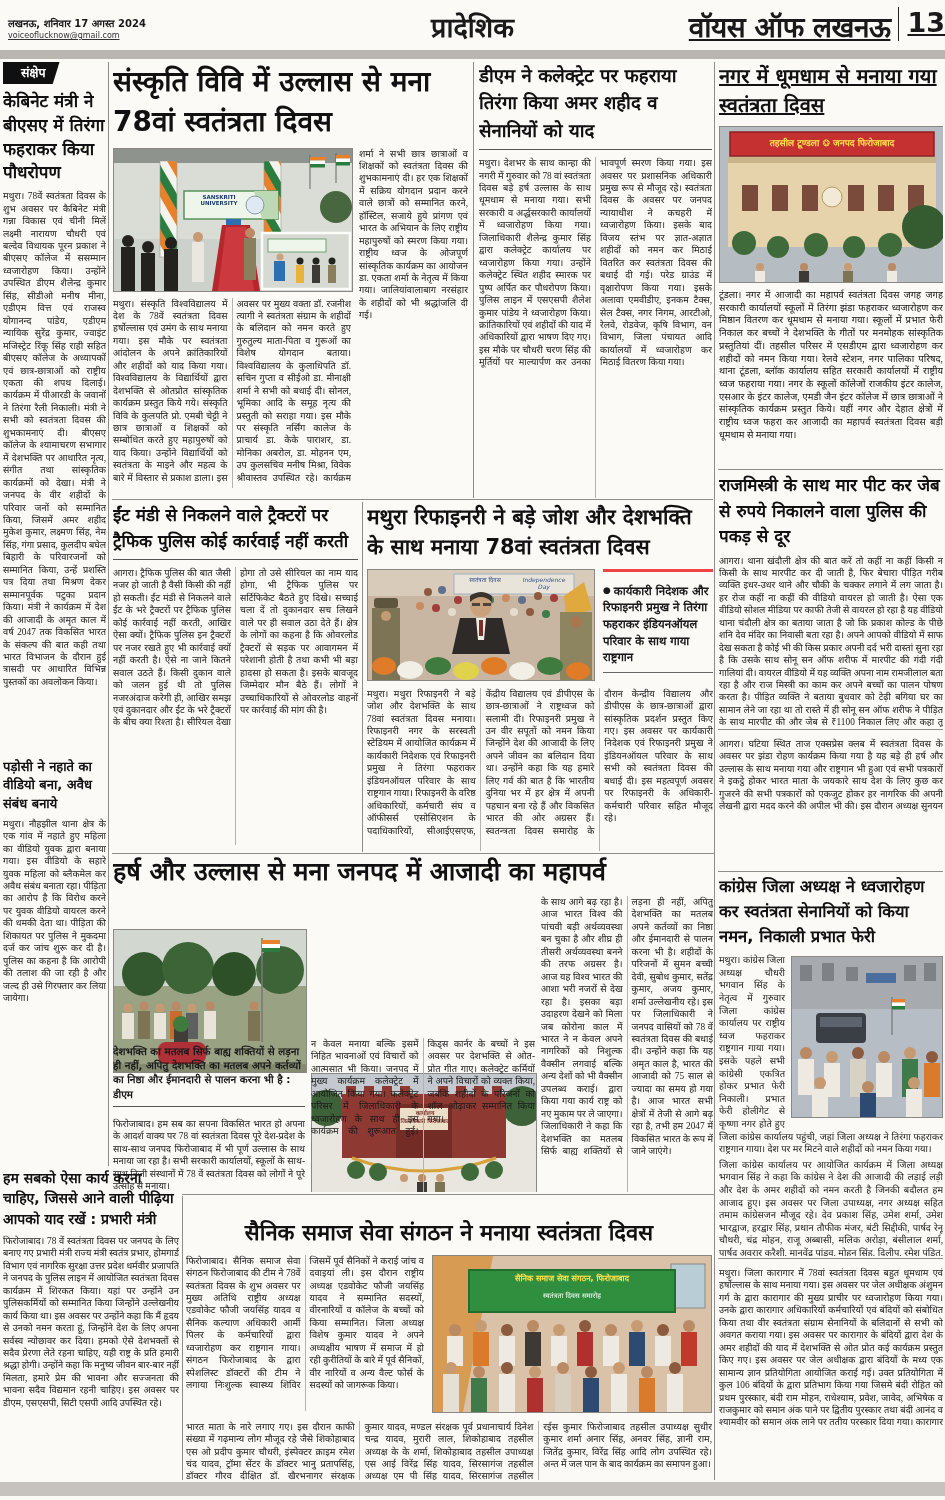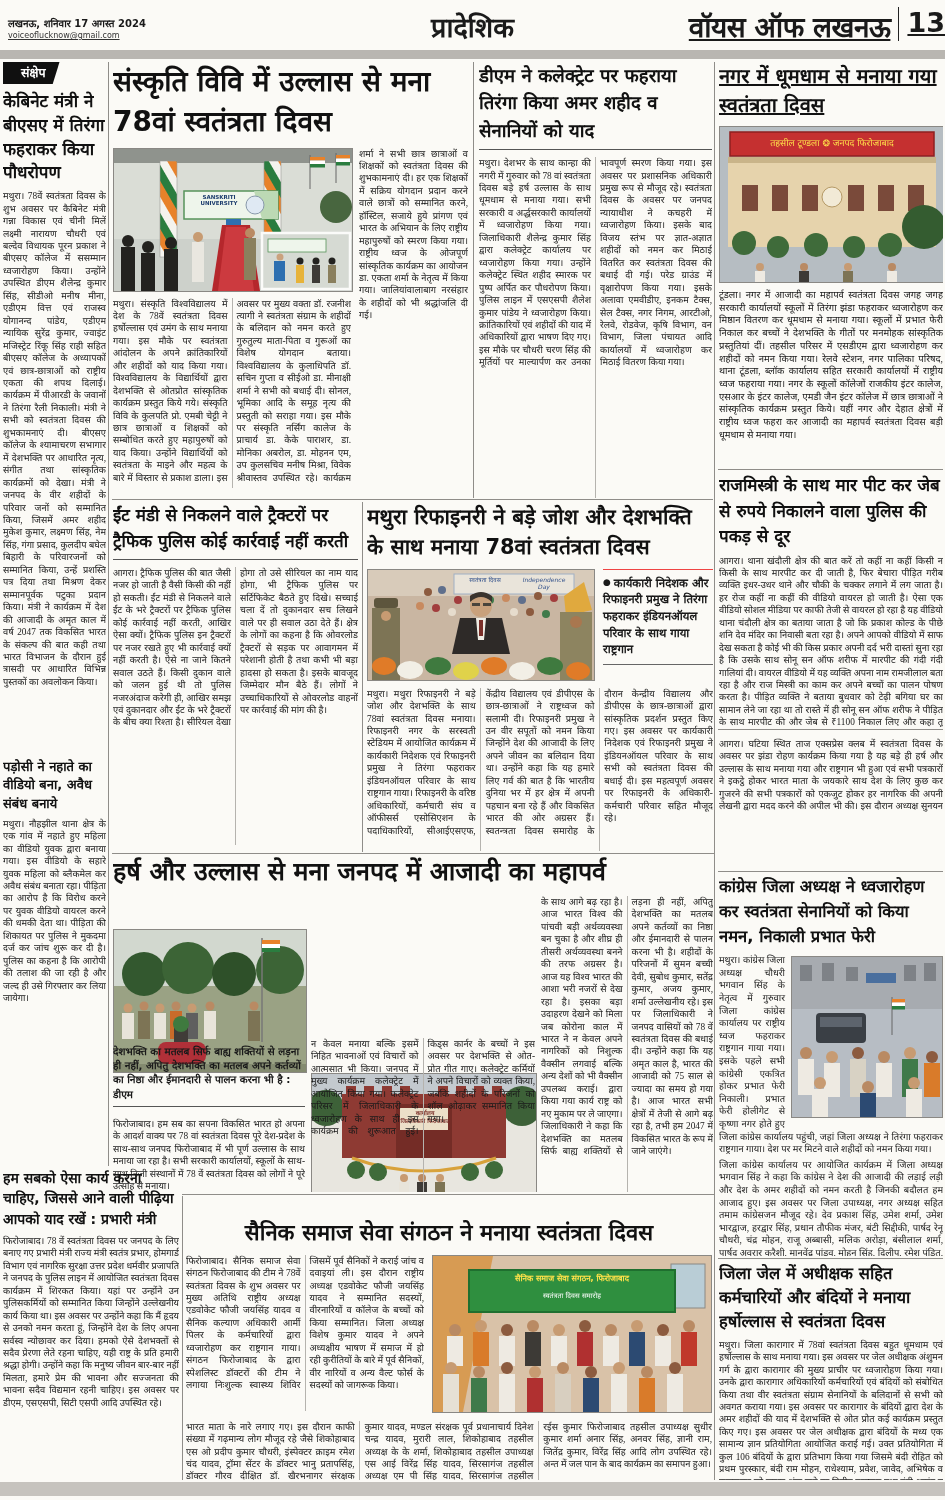--- a/index.html
+++ b/index.html
@@ -198,21 +198,21 @@
             <ellipse cx="126" cy="96" rx="13" ry="9" fill="#e07b28"></ellipse>
               <ellipse cx="154" cy="101" rx="13" ry="9" fill="#f2efe6"></ellipse>
             <ellipse cx="182" cy="96" rx="13" ry="9" fill="#3f7a3f"></ellipse>
               <ellipse cx="210" cy="101" rx="12" ry="9" fill="#e07b28"></ellipse>
           </g>
         </svg>
         <div class="ovl" style="left:90px;top:7px;width:54px;font-size:6px;color:#31508a;">स्वतंत्रता दिवस</div>
         <div class="ovl" style="left:148px;top:7px;width:56px;font-size:6px;font-style:italic;color:#31508a;">Independence Day</div>
       </div>
       <div style="flex:1;">
-        <div class="subhead" style="border-top:1px solid #ef4444;padding-top:5px;"><span class="dot">●</span><span>कार्यकारी निदेशक और रिफाइनरी प्रमुख ने तिरंगा फहराकर इंडियनऑयल परिवार के साथ गाया राष्ट्रगान</span></div>
+        <div class="subhead" style="border-top:3px solid #ef4444;padding-top:11px;"><span class="dot">●</span><span>कार्यकारी निदेशक और रिफाइनरी प्रमुख ने तिरंगा फहराकर इंडियनऑयल परिवार के साथ गाया राष्ट्रगान</span></div>
       </div>
     </div>
     <div class="bodytext cols3" style="margin-top:7px;height:186px;overflow:hidden;">मथुरा। मथुरा रिफाइनरी ने बड़े जोश और देशभक्ति के साथ 78वां स्वतंत्रता दिवस मनाया। रिफाइनरी नगर के सरस्वती स्टेडियम में आयोजित कार्यक्रम में कार्यकारी निदेशक एवं रिफाइनरी प्रमुख ने तिरंगा फहराकर इंडियनऑयल परिवार के साथ राष्ट्रगान गाया। रिफाइनरी के वरिष्ठ अधिकारियों, कर्मचारी संघ व ऑफीसर्स एसोसिएशन के पदाधिकारियों, सीआईएसएफ, केंद्रीय विद्यालय एवं डीपीएस के छात्र-छात्राओं ने राष्ट्रध्वज को सलामी दी। रिफाइनरी प्रमुख ने उन वीर सपूतों को नमन किया जिन्होंने देश की आजादी के लिए अपने जीवन का बलिदान दिया था। उन्होंने कहा कि यह हमारे लिए गर्व की बात है कि भारतीय दुनिया भर में हर क्षेत्र में अपनी पहचान बना रहे हैं और विकसित भारत की ओर अग्रसर हैं। स्वतन्त्रता दिवस समारोह के दौरान केन्द्रीय विद्यालय और डीपीएस के छात्र-छात्राओं द्वारा सांस्कृतिक प्रदर्शन प्रस्तुत किए गए। इस अवसर पर कार्यकारी निदेशक एवं रिफाइनरी प्रमुख ने इंडियनऑयल परिवार के साथ सभी को स्वतंत्रता दिवस की बधाई दी। इस महत्वपूर्ण अवसर पर रिफाइनरी के अधिकारी-कर्मचारी परिवार सहित मौजूद रहे।</div>
   </div>
 
   <div class="abs" style="left:113px;top:856px;width:600px;height:336px;overflow:hidden;">
     <div class="hl" style="font-size:25px;line-height:1.3;white-space:nowrap;overflow:hidden;">हर्ष और उल्लास से मना जनपद में आजादी का महापर्व</div>
     <div class="photo abs" style="left:0;top:40px;width:192px;height:142px;">
       <svg viewBox="0 0 192 142" preserveAspectRatio="none" aria-hidden="true">
         <rect width="192" height="142" fill="#9aa284"></rect>
@@ -380,21 +380,21 @@
           <circle cx="40" cy="140" r="4" fill="#c79b72"></circle>
             <rect x="35" y="144" width="10" height="11" fill="#eeeae2"></rect>
           <circle cx="84" cy="140" r="4" fill="#b98a63"></circle>
             <rect x="79" y="144" width="10" height="11" fill="#3d3a36"></rect>
           <circle cx="128" cy="140" r="4" fill="#c79b72"></circle>
             <rect x="123" y="144" width="10" height="11" fill="#7d7455"></rect>
           <circle cx="172" cy="140" r="4" fill="#b98a63"></circle>
             <rect x="167" y="144" width="10" height="11" fill="#eeeae2"></rect>
         </g>
       </svg>
-      <div class="ovl" style="left:12px;top:11px;width:200px;font-size:9px;font-weight:normal;color:#ffe24a;">तहसील टूण्डला ❂ जनपद फिरोजाबाद</div>
+      <div class="ovl" style="left:12px;top:11px;width:200px;font-size:9px;font-weight:bold;color:#ffe24a;">तहसील टूण्डला ❂ जनपद फिरोजाबाद</div>
     </div>
     <div class="bodytext" style="margin-top:6px;height:178px;overflow:hidden;font-size:9.5px;">टूंडला। नगर में आजादी का महापर्व स्वतंत्रता दिवस जगह जगह सरकारी कार्यालयों स्कूलों में तिरंगा झंडा फहराकर ध्वजारोहण कर मिष्ठान वितरण कर धूमधाम से मनाया गया। स्कूलों में प्रभात फेरी निकाल कर बच्चों ने देशभक्ति के गीतों पर मनमोहक सांस्कृतिक प्रस्तुतियां दीं। तहसील परिसर में एसडीएम द्वारा ध्वजारोहण कर शहीदों को नमन किया गया। रेलवे स्टेशन, नगर पालिका परिषद, थाना टूंडला, ब्लॉक कार्यालय सहित सरकारी कार्यालयों में राष्ट्रीय ध्वज फहराया गया। नगर के स्कूलों कॉलेजों राजकीय इंटर कालेज, एसआर के इंटर कालेज, एमडी जैन इंटर कॉलेज में छात्र छात्राओं ने सांस्कृतिक कार्यक्रम प्रस्तुत किये। यहीं नगर और देहात क्षेत्रों में राष्ट्रीय ध्वज फहरा कर आजादी का महापर्व स्वतंत्रता दिवस बड़ी धूमधाम से मनाया गया।</div>
   </div>
 
   <div class="abs" style="left:719px;top:473px;width:224px;height:254px;overflow:hidden;">
     <div class="hl" style="font-size:17px;line-height:1.5;">राजमिस्त्री के साथ मार पीट कर जेब से रुपये निकालने वाला पुलिस की पकड़ से दूर</div>
     <div class="bodytext" style="margin-top:5px;height:192px;overflow:hidden;">आगरा। थाना खंदौली क्षेत्र की बात करें तो कहीं ना कहीं किसी न किसी के साथ मारपीट कर दी जाती है, फिर बेचारा पीड़ित गरीब व्यक्ति इधर-उधर थाने और चौकी के चक्कर लगाने में लग जाता है। हर रोज कहीं ना कहीं की वीडियो वायरल हो जाती है। ऐसा एक वीडियो सोशल मीडिया पर काफी तेजी से वायरल हो रहा है यह वीडियो थाना चंदौली क्षेत्र का बताया जाता है जो कि प्रकाश कोल्ड के पीछे शनि देव मंदिर का निवासी बता रहा है। अपने आपको वीडियो में साफ देख सकता है कोई भी की किस प्रकार अपनी दर्द भरी दास्तां सुना रहा है कि उसके साथ सोनू सन ऑफ शरीफ में मारपीट की गंदी गंदी गालियां दी। वायरल वीडियो में यह व्यक्ति अपना नाम रामजीलाल बता रहा है और राज मिस्त्री का काम कर अपने बच्चों का पालन पोषण करता है। पीड़ित व्यक्ति ने बताया बुधवार को टेढ़ी बगिया घर का सामान लेने जा रहा था तो रास्ते में ही सोनू सन ऑफ शरीफ ने पीड़ित के साथ मारपीट की और जेब से ₹1100 निकाल लिए और कहा तू किराए पर रहता है तुझे मारूंगा घर में घुस कर के तो कोई बचाने वाला भी नहीं आएगा। इसकी शिकायत रामजीलाल ने 112 डायल कर शिकायत और थाने पर भी गए यहां भी शिकायत की लेकिन अभी तक कोई कार्रवाई नहीं हुई है। राज मिस्त्री घर से निकलने में भी डर रहा है और सहमा है। पीड़ित का कहना है अगर उसके साथ कोई भी किसी भी प्रकार की घटना घटती है तो उसका जिम्मेदार सोनू सन ऑफ शरीफ होगा।</div>
   </div>
 
   <div class="abs" style="left:719px;top:733px;width:224px;height:136px;overflow:hidden;">
@@ -443,18 +443,17 @@
               <rect x="114" y="132" width="16" height="28" fill="#eeeae2"></rect>
           </g>
         </svg>
       </div>
       <div class="bodytext" style="font-size:9.4px;">मथुरा। कांग्रेस जिला अध्यक्ष चौधरी भगवान सिंह के नेतृत्व में गुरुवार जिला कांग्रेस कार्यालय पर राष्ट्रीय ध्वज फहराकर राष्ट्रगान गाया गया। इसके पहले सभी कांग्रेसी एकत्रित होकर प्रभात फेरी निकाली। प्रभात फेरी होलीगेट से कृष्णा नगर होते हुए जिला कांग्रेस कार्यालय पहुंची, जहां जिला अध्यक्ष ने तिरंगा फहराकर राष्ट्रगान गाया। देश पर मर मिटने वाले शहीदों को नमन किया गया।</div>
       <div class="bodytext" style="font-size:9.4px;margin-top:3px;">जिला कांग्रेस कार्यालय पर आयोजित कार्यक्रम में जिला अध्यक्ष भगवान सिंह ने कहा कि कांग्रेस ने देश की आजादी की लड़ाई लड़ी और देश के अमर शहीदों को नमन करती है जिनकी बदौलत हम आजाद हुए। इस अवसर पर जिला उपाध्यक्ष, नगर अध्यक्ष सहित तमाम कांग्रेसजन मौजूद रहे। देव प्रकाश सिंह, उमेश शर्मा, उमेश भारद्वाज, हरद्वार सिंह, प्रधान तौफीक मंजर, बंटी सिद्दीकी, पार्षद रेनू चौधरी, चंद्र मोहन, राजू अब्बासी, मलिक अरोड़ा, बंसीलाल शर्मा, पार्षद अवरार कुरैशी, मानवेंद्र पांडव, मोहन सिंह, दिलीप, रमेश पंडित, अनिल चतुर्वेदी, आशीष चतुर्वेदी, मनोज गौड़, लियाकत मलिक, महेश आदि मौजूद रहे।</div>
     </div>
   </div>
 
   <div class="abs" style="left:719px;top:1262px;width:224px;height:218px;overflow:hidden;">
-    <div class="hl" style="font-size:16.5px;line-height:1.45;">जिला जेल में अधीक्षक सहित कर्मचारियों और बंदियों ने मनाया हर्षोल्लास से स्वतंत्रता दिवस</div>
     <div class="bodytext" style="margin-top:5px;height:158px;overflow:hidden;">मथुरा। जिला कारागार में 78वां स्वतंत्रता दिवस बहुत धूमधाम एवं हर्षोल्लास के साथ मनाया गया। इस अवसर पर जेल अधीक्षक अंशुमन गर्ग के द्वारा कारागार की मुख्य प्राचीर पर ध्वजारोहण किया गया। उनके द्वारा कारागार अधिकारियों कर्मचारियों एवं बंदियों को संबोधित किया तथा वीर स्वतंत्रता संग्राम सेनानियों के बलिदानों से सभी को अवगत कराया गया। इस अवसर पर कारागार के बंदियों द्वारा देश के अमर शहीदों की याद में देशभक्ति से ओत प्रोत कई कार्यक्रम प्रस्तुत किए गए। इस अवसर पर जेल अधीक्षक द्वारा बंदियों के मध्य एक सामान्य ज्ञान प्रतियोगिता आयोजित कराई गई। उक्त प्रतियोगिता में कुल 106 बंदियों के द्वारा प्रतिभाग किया गया जिसमे बंदी रोहित को प्रथम पुरस्कार, बंदी राम मोहन, राधेश्याम, प्रवेश, जावेद, अभिषेक व राजकुमार को समान अंक पाने पर द्वितीय पुरस्कार तथा बंदी आनंद व श्यामवीर को समान अंक लाने पर तृतीय पुरस्कार दिया गया। कारागार के पुलिस महानिदेशक / महानिदेशक कारागार लखनऊ के द्वारा भी स्वतंत्रता दिवस के अवसर पर जिला कारागार मथुरा के जेल वार्डर देवदत्त को गोल्ड सेवा पदक एवं दो कार्मिक सुनील कुमार हेड जेल वार्डर एवं संदीप कुमार यादव जेल वार्डर को सिल्वर पदक से सम्मानित किया गया।</div>
   </div>
 
   <div class="foot-bar"></div>
 </div>
 
 </body></html>

